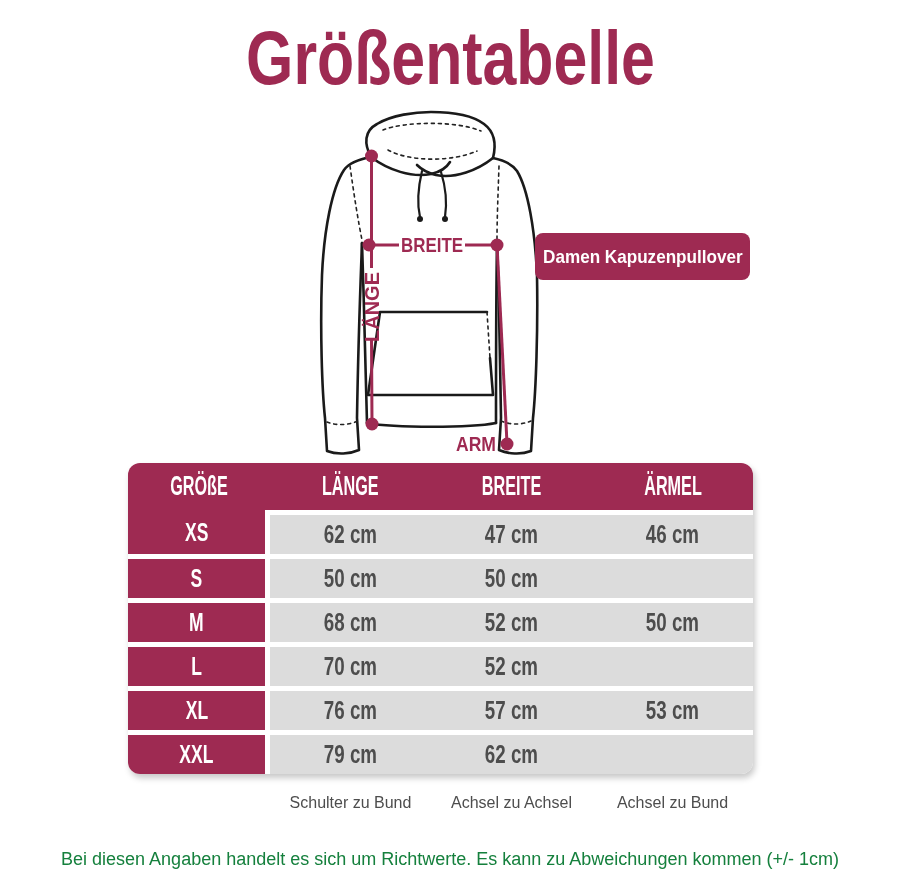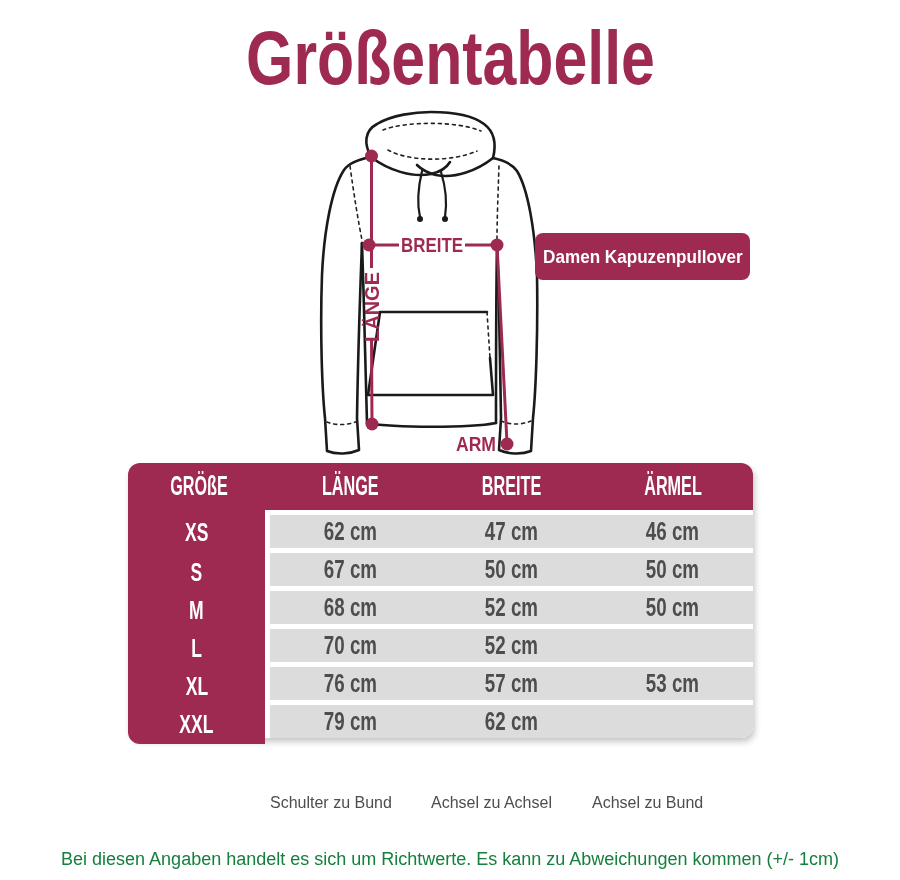--- a/index.html
+++ b/index.html
@@ -44,41 +44,41 @@
   }
   .thead{
     height:47px;background:var(--maroon);
     border-radius:12px 12px 0 0;
     display:flex;align-items:center;
     color:#fff;font-weight:bold;font-size:27px;
   }
   .h-size{width:142px;text-align:center;}
   .h-col{width:161px;text-align:center;}
   .rows{display:flex;flex-direction:column;gap:5px;margin-top:5px;}
-  .row{display:flex;gap:5px;height:33px;}
+  .row{display:flex;gap:5px;height:39px;}
   .size-cell{
     width:137px;height:39px;background:var(--maroon);
     display:flex;align-items:center;justify-content:center;
     color:#fff;font-weight:bold;font-size:25px;
   }
   .row.first .size-cell{margin-top:-5px;height:44px;}
   .band{
     flex:1;background:var(--row-gray);display:flex;align-items:center;
     color:var(--cell-text);font-weight:bold;font-size:25px;
   }
   .cell{width:161px;text-align:center;}
   .row.last .size-cell{border-radius:0 0 0 12px;}
   .row.last .band{border-radius:0 0 12px 0;}
 
   
   .hints{
     position:absolute;left:270px;top:794px;width:483px;
     display:flex;color:#4d4d4d;font-size:16px;
   }
-  .hint{flex:1;}
+  .hint{flex:1;text-align:center;}
 
   
   .disclaimer{
     position:absolute;left:0;top:849px;width:900px;text-align:center;
     color:#15803d;font-size:18px;
   }
 
   svg text{font-family:"Liberation Sans","DejaVu Sans",sans-serif;}
 </style>
 </head>
@@ -164,21 +164,20 @@
         <div class="cell"><span class="sx75">47 cm</span></div>
         <div class="cell"><span class="sx75">46 cm</span></div>
       </div>
     </div>
 
     <div class="row">
       <div class="size-cell">
           <span class="sx70">S</span>
         </div>
       <div class="band">
-        <div class="cell"><span class="sx75">67 cm</span></div>
         <div class="cell"><span class="sx75">50 cm</span></div>
         <div class="cell"><span class="sx75">50 cm</span></div>
       </div>
     </div>
 
     <div class="row">
       <div class="size-cell">
           <span class="sx70">M</span>
         </div>
       <div class="band">

